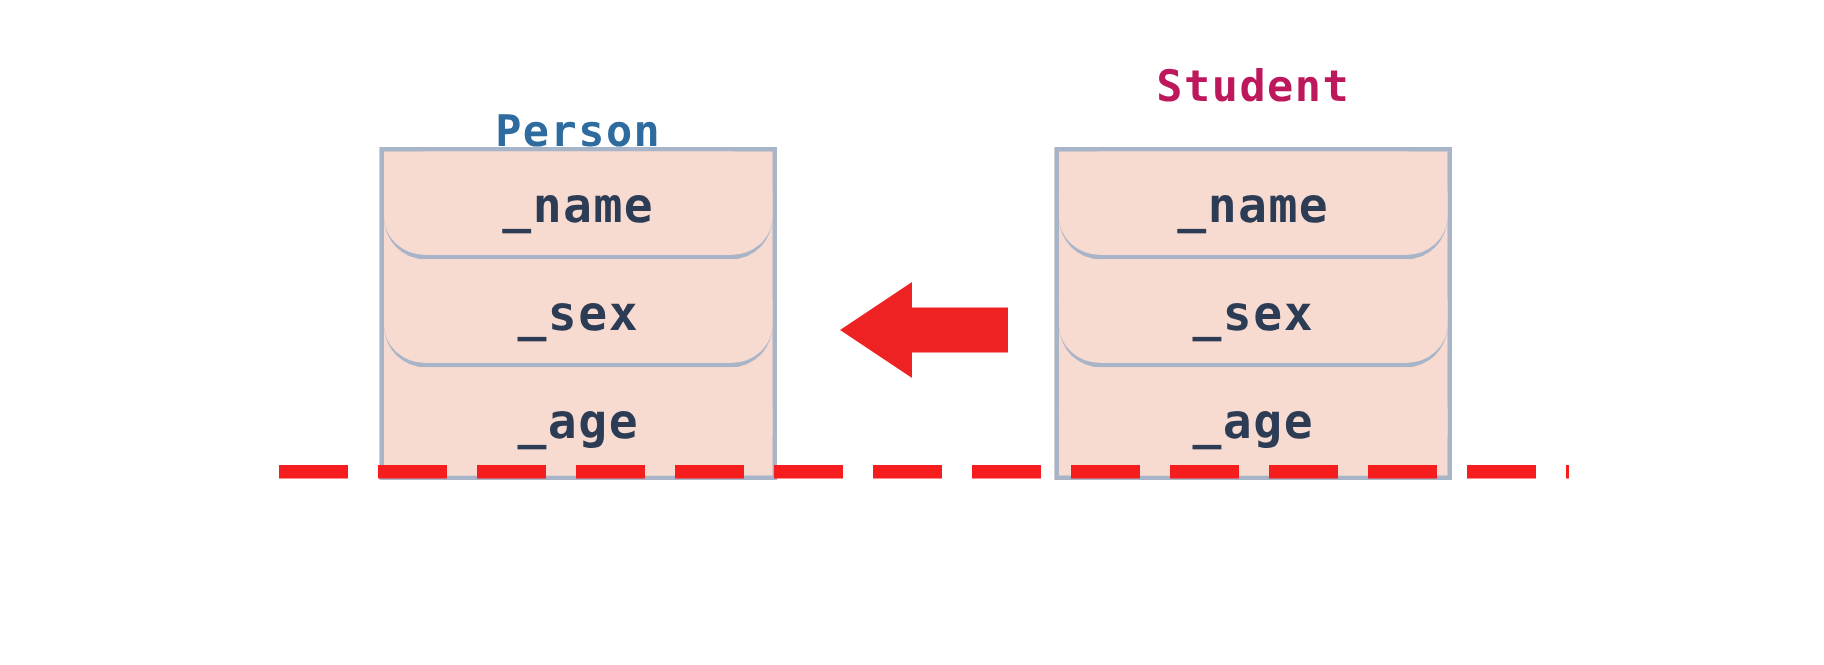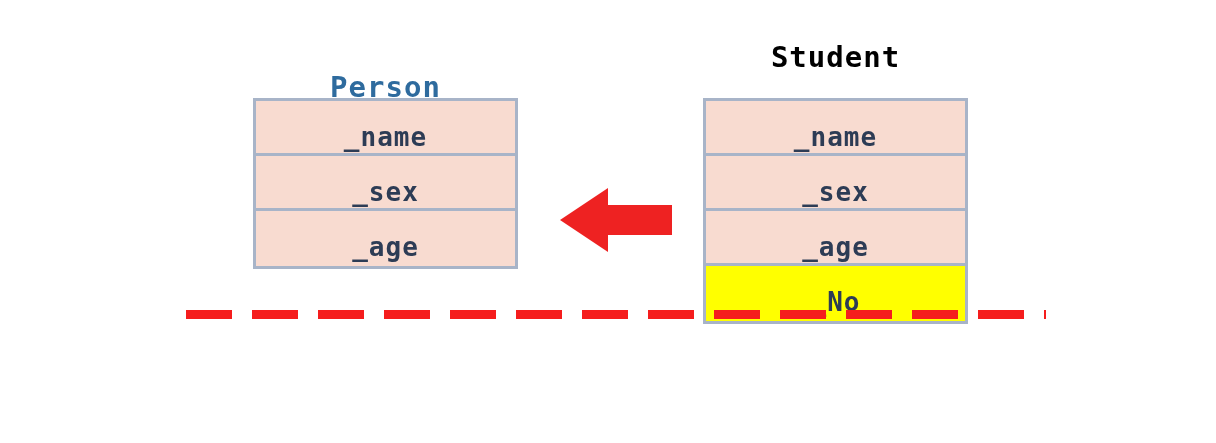--- a/index.html
+++ b/index.html
@@ -39,32 +39,33 @@
     position: absolute;
     left: 0;
     top: 0;
     width: 100%;
     border: 3px solid #a8b4c8;
     box-sizing: border-box;
     background: #f8dbd0;
   }
   .field-row {
     box-sizing: border-box;
-    height: 55px;
+    height: 72px;
     line-height: 72px;
     text-align: center;
     color: #2d3c55;
     font-family: "DejaVu Sans Mono", monospace;
     font-weight: bold;
-    font-size: 26px;
+    font-size: 32px;
     letter-spacing: 1px;
     border-bottom: 3px solid #a8b4c8;
     background: #f8dbd0;
     white-space: nowrap;
     overflow: hidden;
+    border-radius: 28px;
   }
   .field-row:last-child {
     border-bottom: none;
   }
   .field-row.highlight {
     background: #ffff00;
   }
 
   
   #person-box {
@@ -122,26 +123,25 @@
   <div class="class-box" id="person-box">
     <div class="class-title" style="color: rgb(46, 107, 158); margin-top: 30px;">Person</div>
     <div class="rows">
       <div class="field-row" style="background: rgb(248, 219, 208);">_name</div>
       <div class="field-row" style="background: rgb(248, 219, 208);">_sex</div>
       <div class="field-row" style="background: rgb(248, 219, 208);">_age</div>
     </div>
   </div>
 
   <div class="class-box" id="student-box">
-    <div class="class-title" style="color: #000000;">Student</div>
+    <div class="class-title" style="color: #be185d;">Student</div>
     <div class="rows">
       <div class="field-row" style="background: rgb(248, 219, 208);">_name</div>
       <div class="field-row" style="background: rgb(248, 219, 208);">_sex</div>
       <div class="field-row" style="background: rgb(248, 219, 208);">_age</div>
-      <div class="field-row highlight" style="background: rgb(255, 255, 0);">_No</div>
     </div>
   </div>
 
   <div id="dashed-line"></div>
 
   <div id="inherit-arrow">
     <svg viewBox="0 0 112 70" xmlns="http://www.w3.org/2000/svg">
       <polygon points="0,35 48,3 48,20 112,20 112,50 48,50 48,67" fill="#ee2222"></polygon>
     </svg>
   </div>

